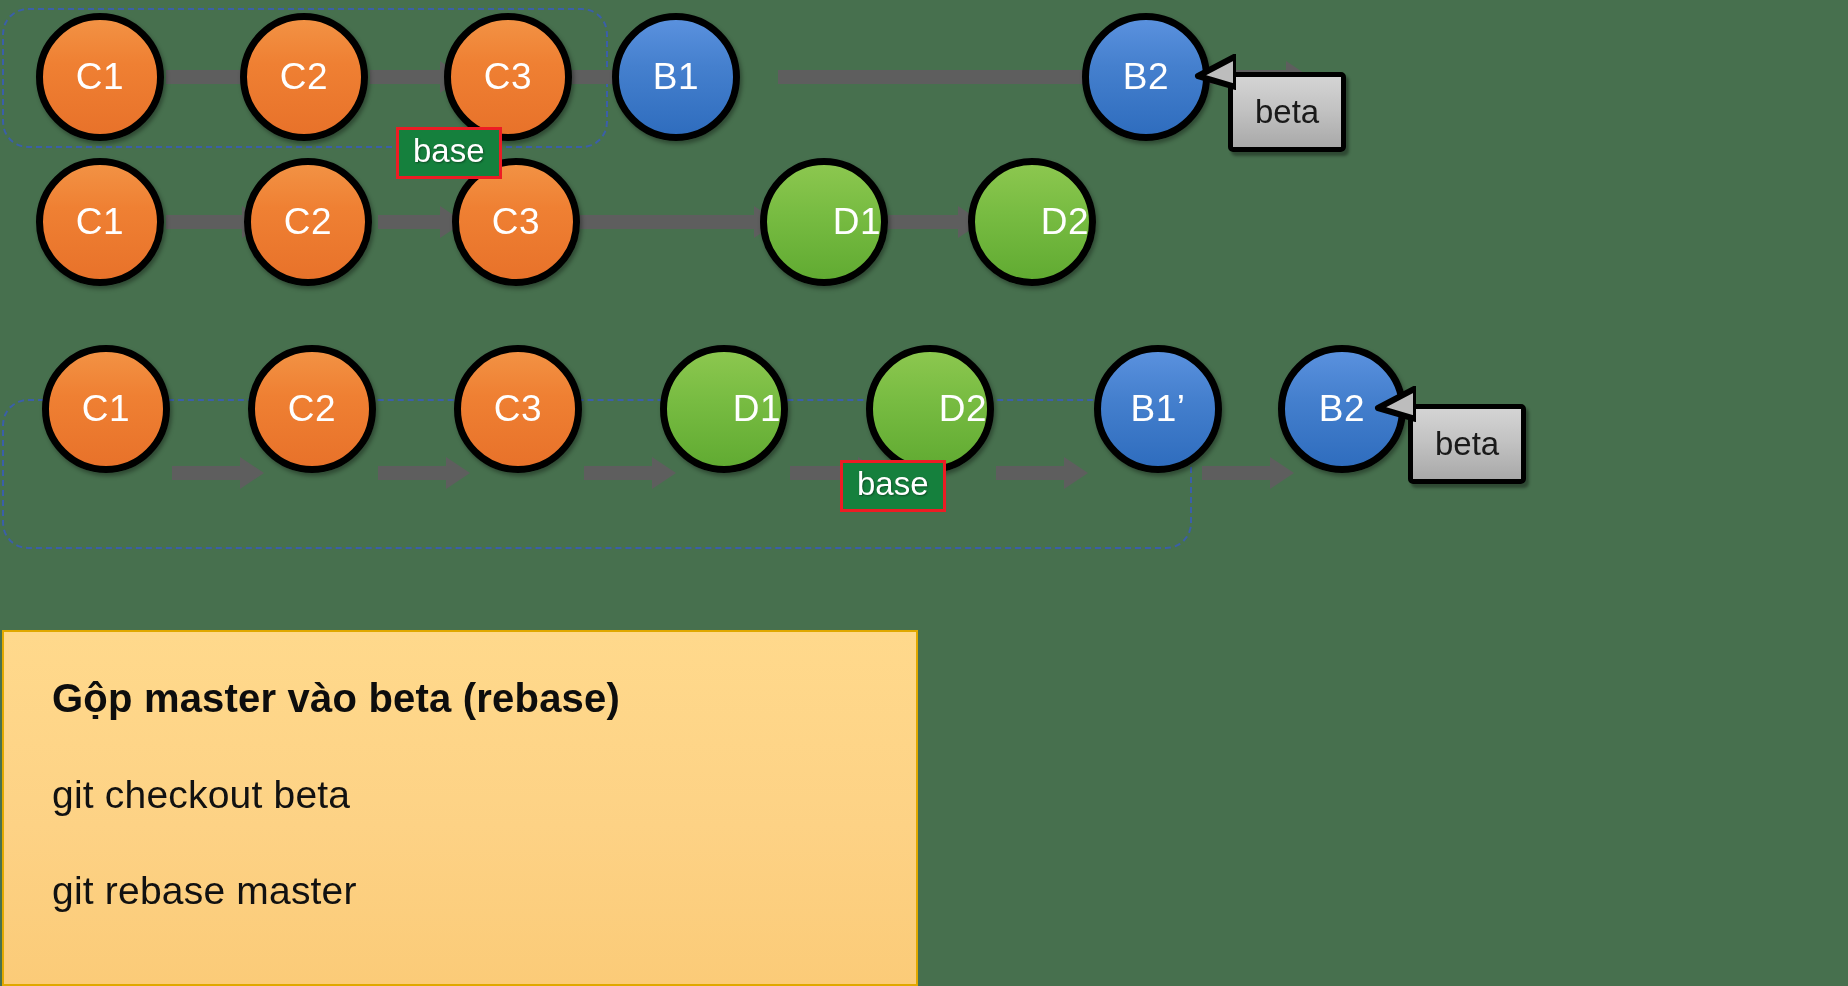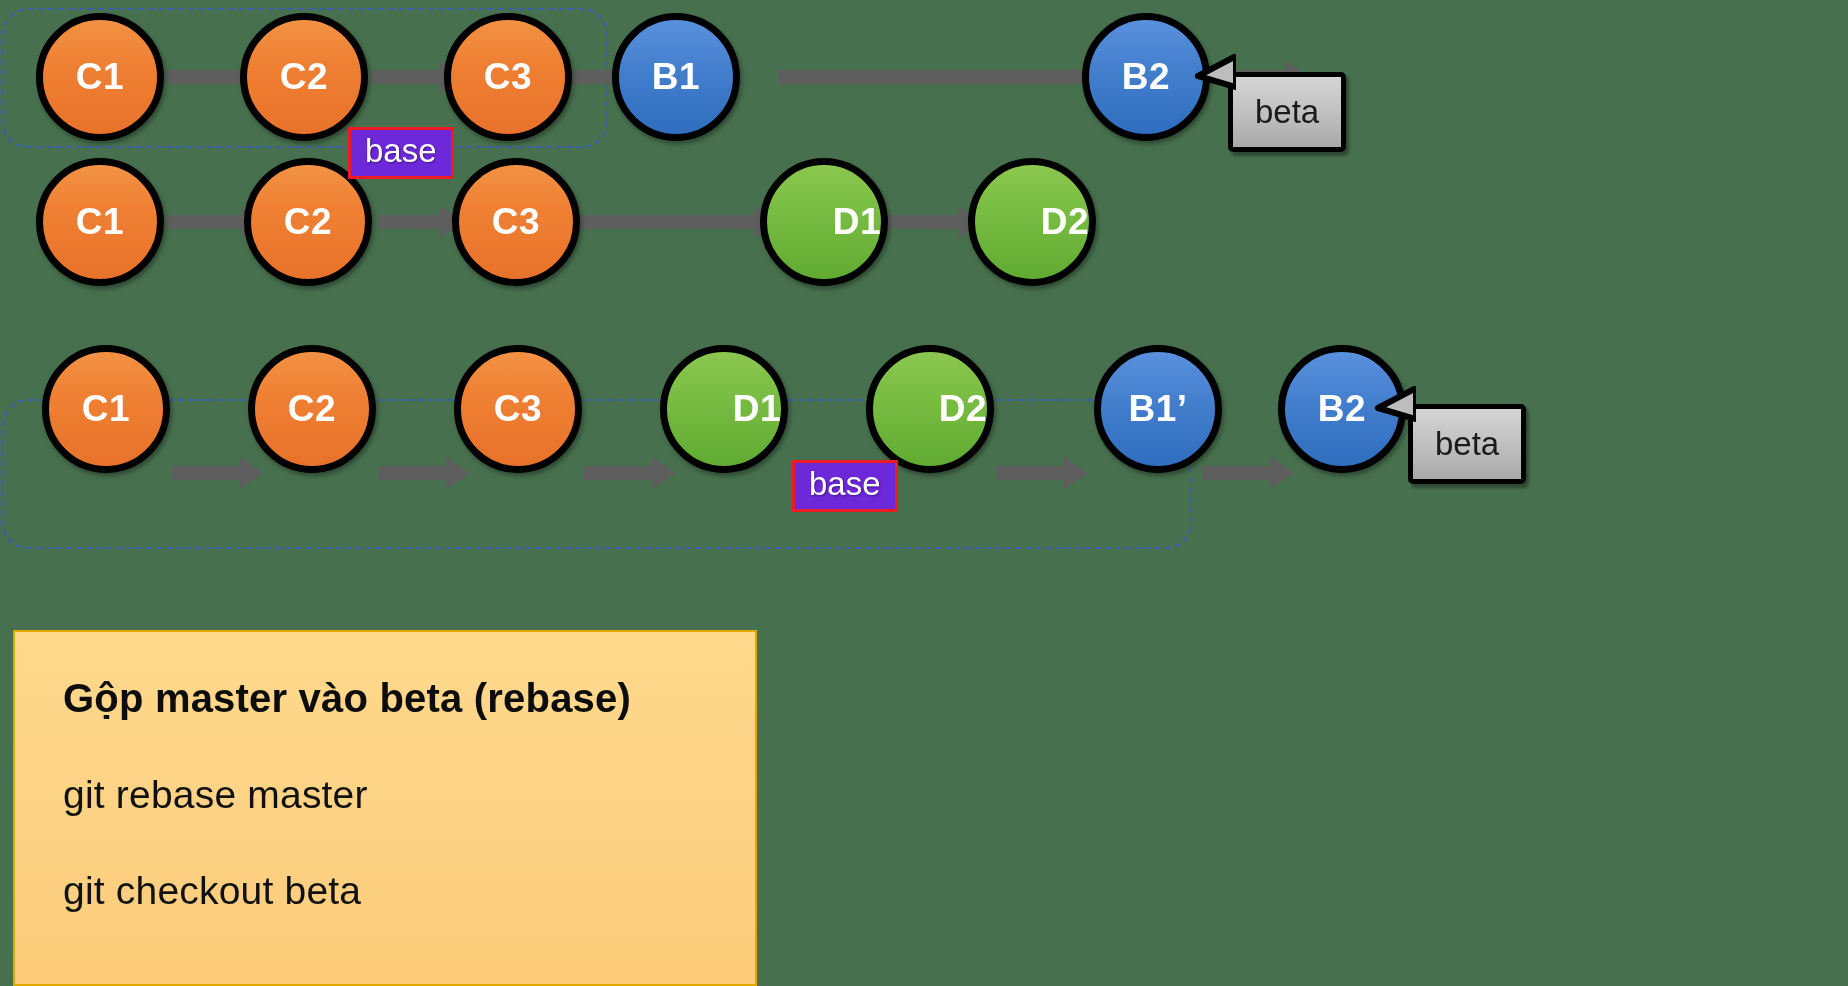--- a/index.html
+++ b/index.html
@@ -25,21 +25,21 @@
     width: 128px;
     height: 128px;
     border-radius: 50%;
     border: 7px solid #000000;
     box-sizing: border-box;
     display: flex;
     align-items: center;
     justify-content: center;
     color: #ffffff;
     font-size: 37px;
-    font-weight: 700;
+    font-weight: 400;
     letter-spacing: .5px;
     z-index: 6;
     box-shadow: 2px 3px 4px rgba(0,0,0,.35);
   }
   .node.orange {
     background: linear-gradient(180deg, #f29244 0%, #ef8033 38%, #e8722a 100%);
   }
   .node.blue {
     background: linear-gradient(180deg, #5a91de 0%, #4580ce 40%, #2f6dbe 100%);
   }
@@ -73,29 +73,30 @@
     border: 2px dashed #3b5fa8;
     border-radius: 26px;
     box-sizing: border-box;
     z-index: 2;
     background: transparent;
   }
 
   
   .badge-base {
     position: absolute;
-    background: #6d28d9;
+    background: #15803d;
     border: 3px solid #ed1c24;
     box-sizing: border-box;
     color: #ffffff;
     font-size: 33px;
     padding: 2px 14px 6px 14px;
     z-index: 9;
     text-shadow: 1px 1px 2px rgba(0,0,0,.4);
     line-height: 1.15;
+    margin-left: 48px;
   }
 
   
   .callout {
     position: absolute;
     z-index: 7;
     height: 80px;
   }
   .callout .body {
     position: absolute;
@@ -243,19 +244,19 @@
     <svg class="tail" viewBox="0 0 46 48">
       <path d="M46 2 L8 22 L46 33 Z" fill="#bdbdbd" stroke="#000000" stroke-width="6" stroke-linejoin="round"></path>
     </svg>
     <div class="body">beta</div>
   </div>
 
   <div class="badge-base" style="left:792px; top:460px;">
     <span>base</span>
   </div>
 
-  <div id="note" style="left:13px; top:630px; width:744px; height:356px;">
+  <div id="note" style="left:2px; top:630px; width:916px; height:356px;">
     <div class="note-title">Gộp master vào beta (rebase)</div>
+    <div class="note-line">git checkout beta</div>
     <div class="note-line">git rebase master</div>
-    <div class="note-line">git checkout beta</div>
   </div>
 
 </div>
 
 </body></html>

